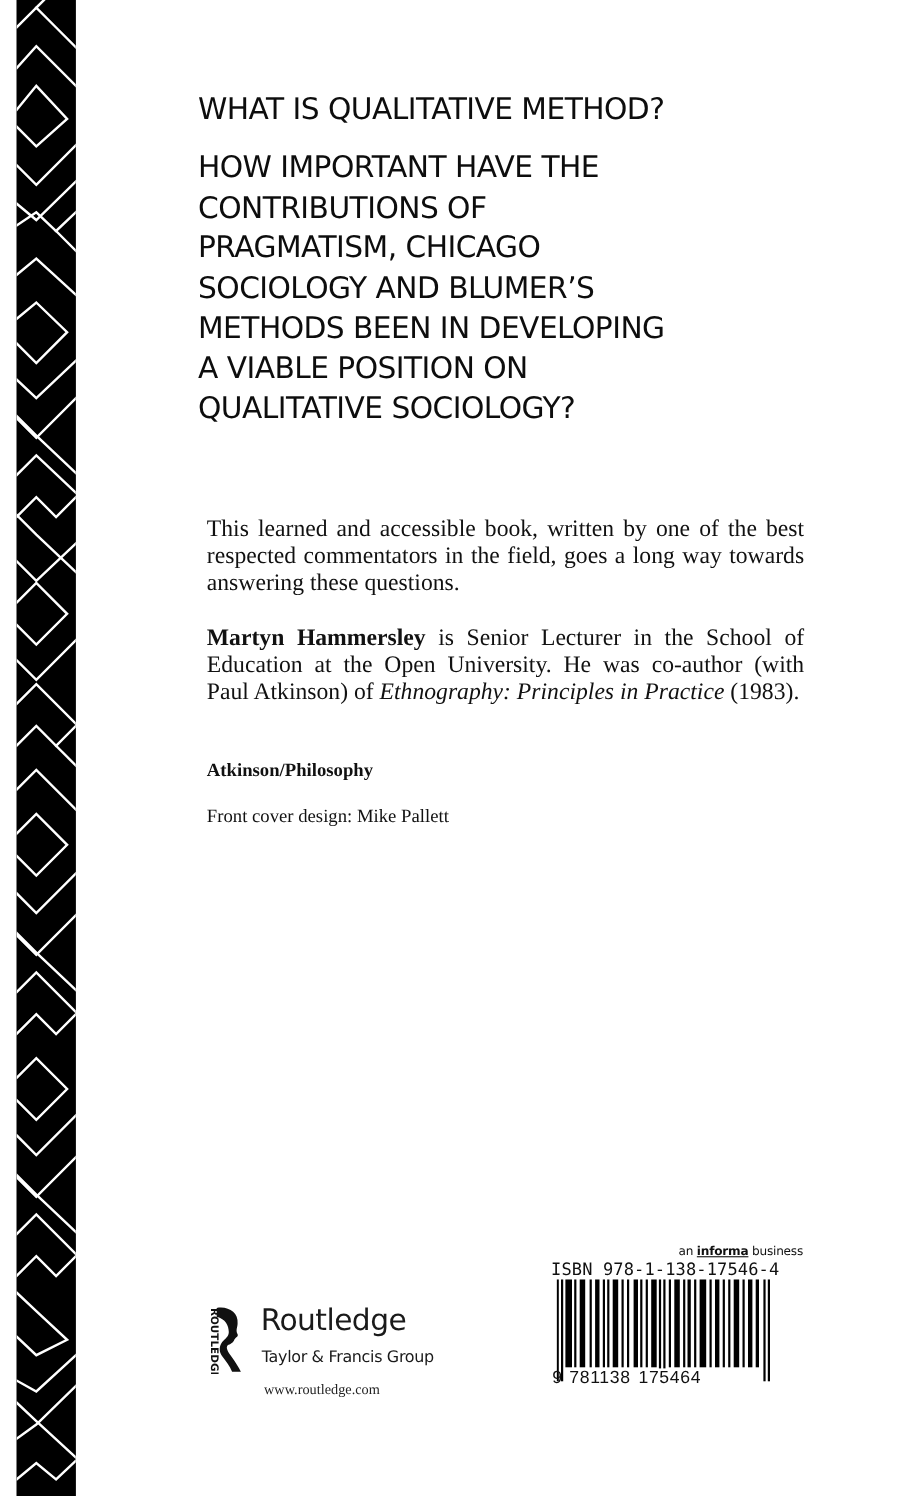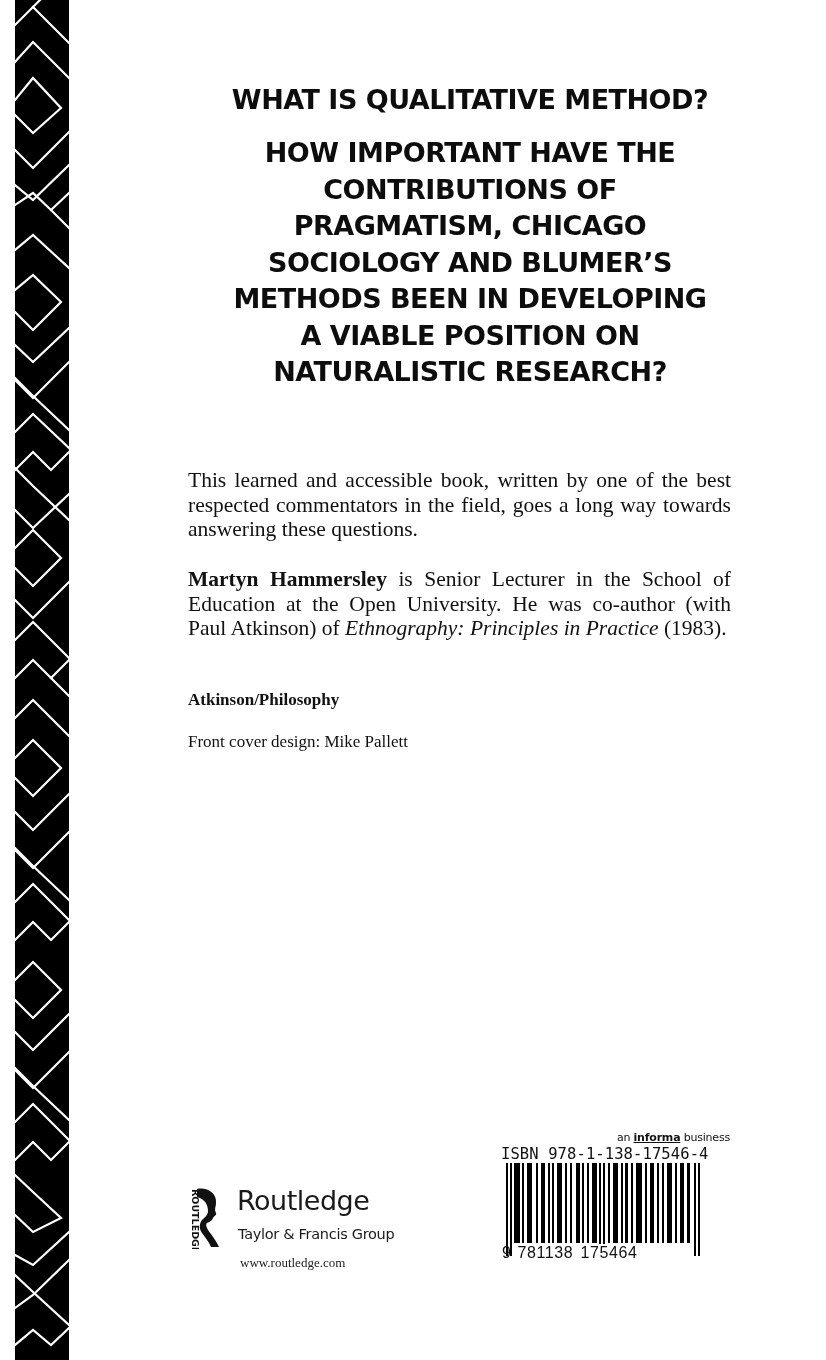--- a/index.html
+++ b/index.html
@@ -23,23 +23,23 @@
       background: #000000;
       overflow: hidden;
     }
     .border-strip svg {
       display: block;
     }
     .headline {
       position: absolute;
       left: 180px;
       width: 580px;
-      text-align: center;
-      font-family: "DejaVu Sans", sans-serif;
-      font-weight: bold;
+      text-align: left;
+      font-family: "DejaVu Sans", sans-serif;
+      font-weight: normal;
       color: #0d0d0d;
       letter-spacing: -0.5px;
     }
     .headline.q1 {
       top: 82px;
       font-size: 27px;
       line-height: 36px;
     }
     .headline.q2 {
       top: 135px;
@@ -207,21 +207,21 @@
 <div class="headline q1">
   <span class="line">WHAT IS QUALITATIVE METHOD?</span>
 </div>
 <div class="headline q2">
   <span class="line">HOW IMPORTANT HAVE THE</span>
   <span class="line">CONTRIBUTIONS OF</span>
   <span class="line">PRAGMATISM, CHICAGO</span>
   <span class="line">SOCIOLOGY AND BLUMER’S</span>
   <span class="line">METHODS BEEN IN DEVELOPING</span>
   <span class="line">A VIABLE POSITION ON</span>
-  <span class="line">NATURALISTIC RESEARCH?</span>
+  <span class="line">QUALITATIVE SOCIOLOGY?</span>
 </div>
 
 <p class="body-text p1" style="margin:0;">This learned and accessible book, written by one of the best respected commentators in the field, goes a long way towards answering these questions.</p>
 
 <p class="body-text p2" style="margin:0;"><b>Martyn Hammersley</b><span> is Senior Lecturer in the School of Education at the Open University. He was co-author (with Paul Atkinson) of </span><i>Ethnography: Principles in Practice</i><span> (1983).</span></p>
 
 <div class="category">Atkinson/Philosophy</div>
 
 <div class="credit">Front cover design: Mike Pallett</div>
 

